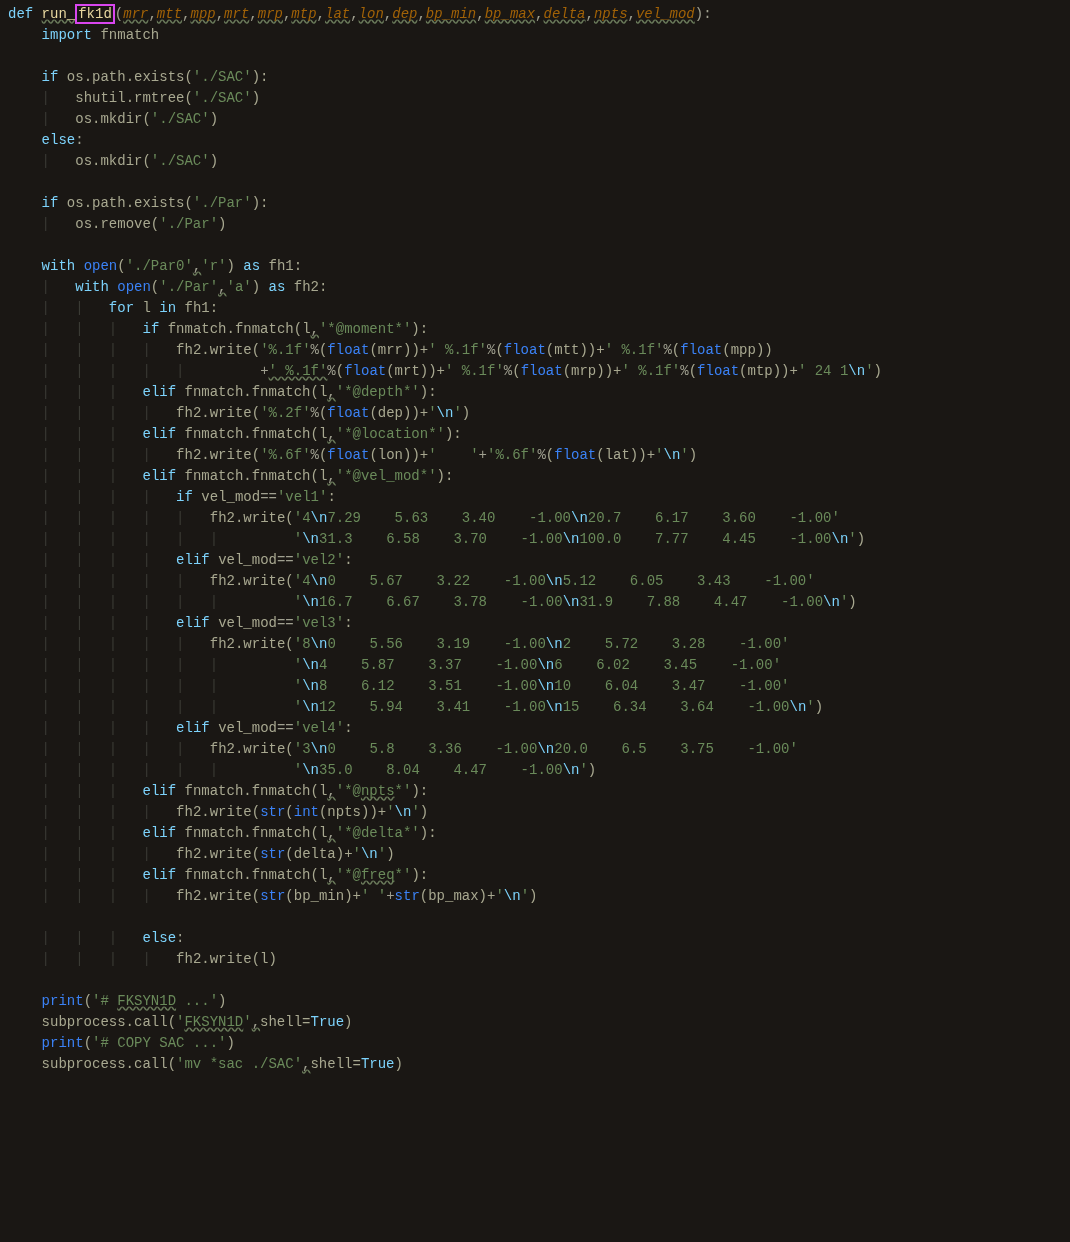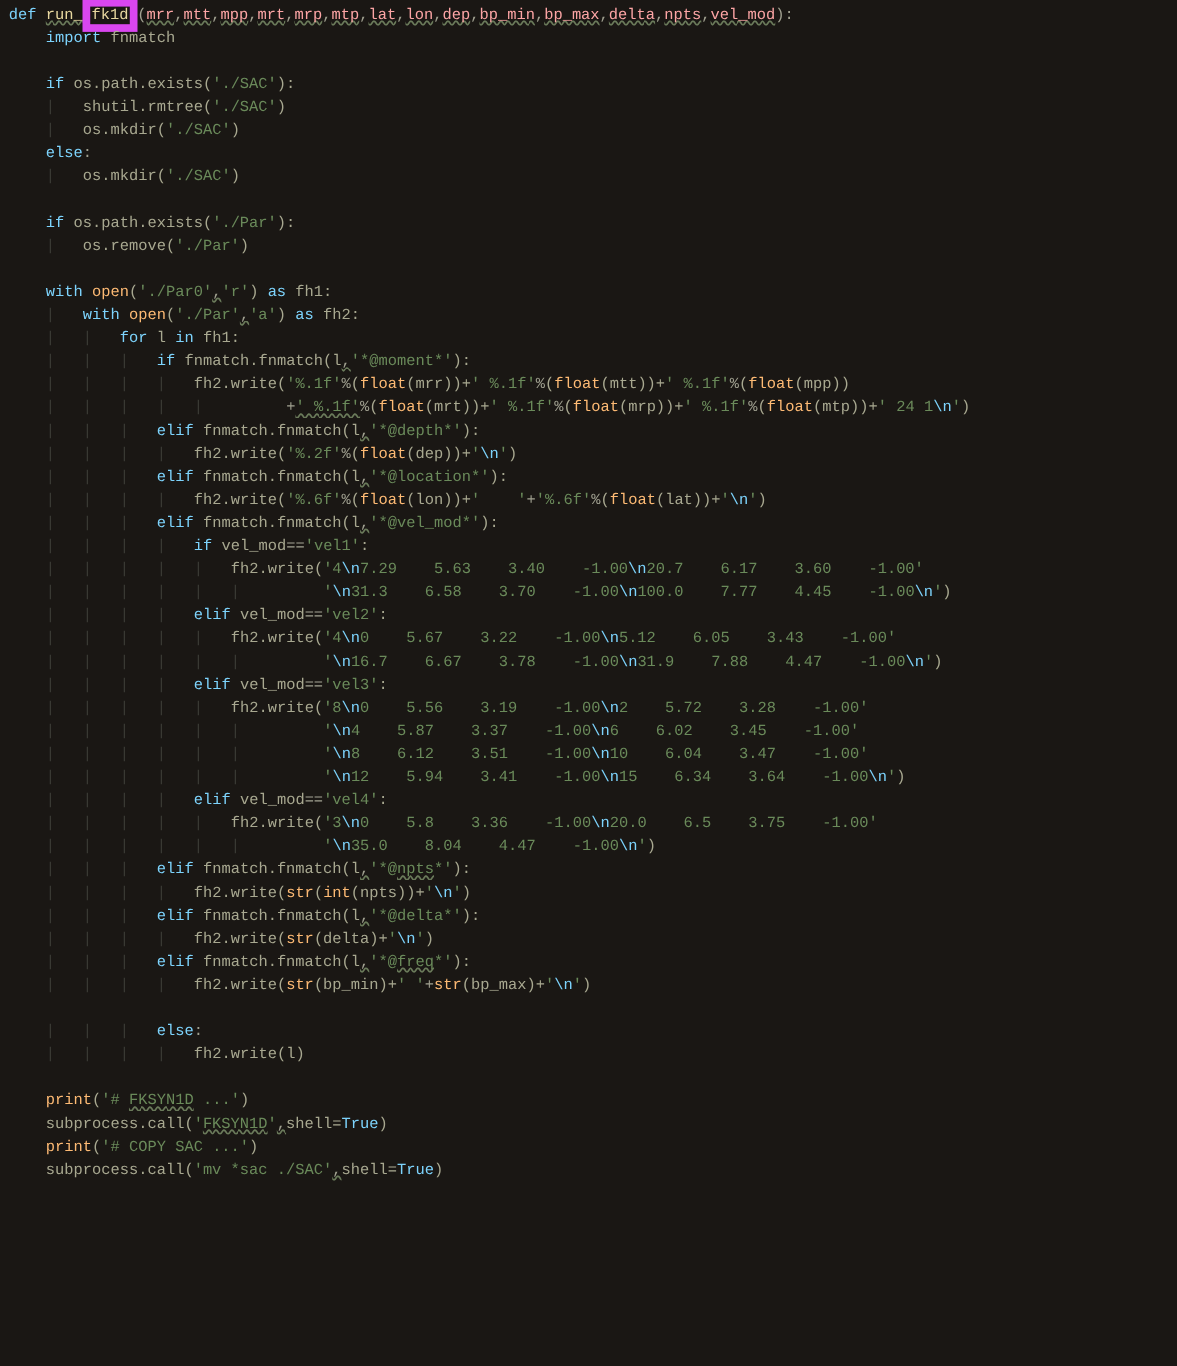--- a/index.html
+++ b/index.html
@@ -16,27 +16,27 @@
     padding: 4px 0 12px 0;
     white-space: pre;
   }
   .line {
     padding: 0 8px;
     min-height: 21px;
     position: relative;
   }
   .kw { color: #7dd3fc; }
   .fn { color: #e8d8a0; }      
-  .param { color: #fca5a5; }
+  .param { color: #a16207; font-style: italic; }
   .str { color: #6a8a5a; }     
   .op { color: #a0a090; }
-  .builtin { color: #fdba74; } 
+  .builtin { color: #3b82f6; } 
   .id { color: #a8a890; }
   .boxed {
-    border: 7px solid #d946ef;
+    border: 2px solid #d946ef;
     padding: 0 1px;
   }
   .underline-warn {
     text-decoration: underline wavy #6a7a5a;
     text-decoration-skip-ink: none;
     text-align: right;
   }
   .paren { color: #a0a090; }
   .guide {
     color: #3a3a34;

